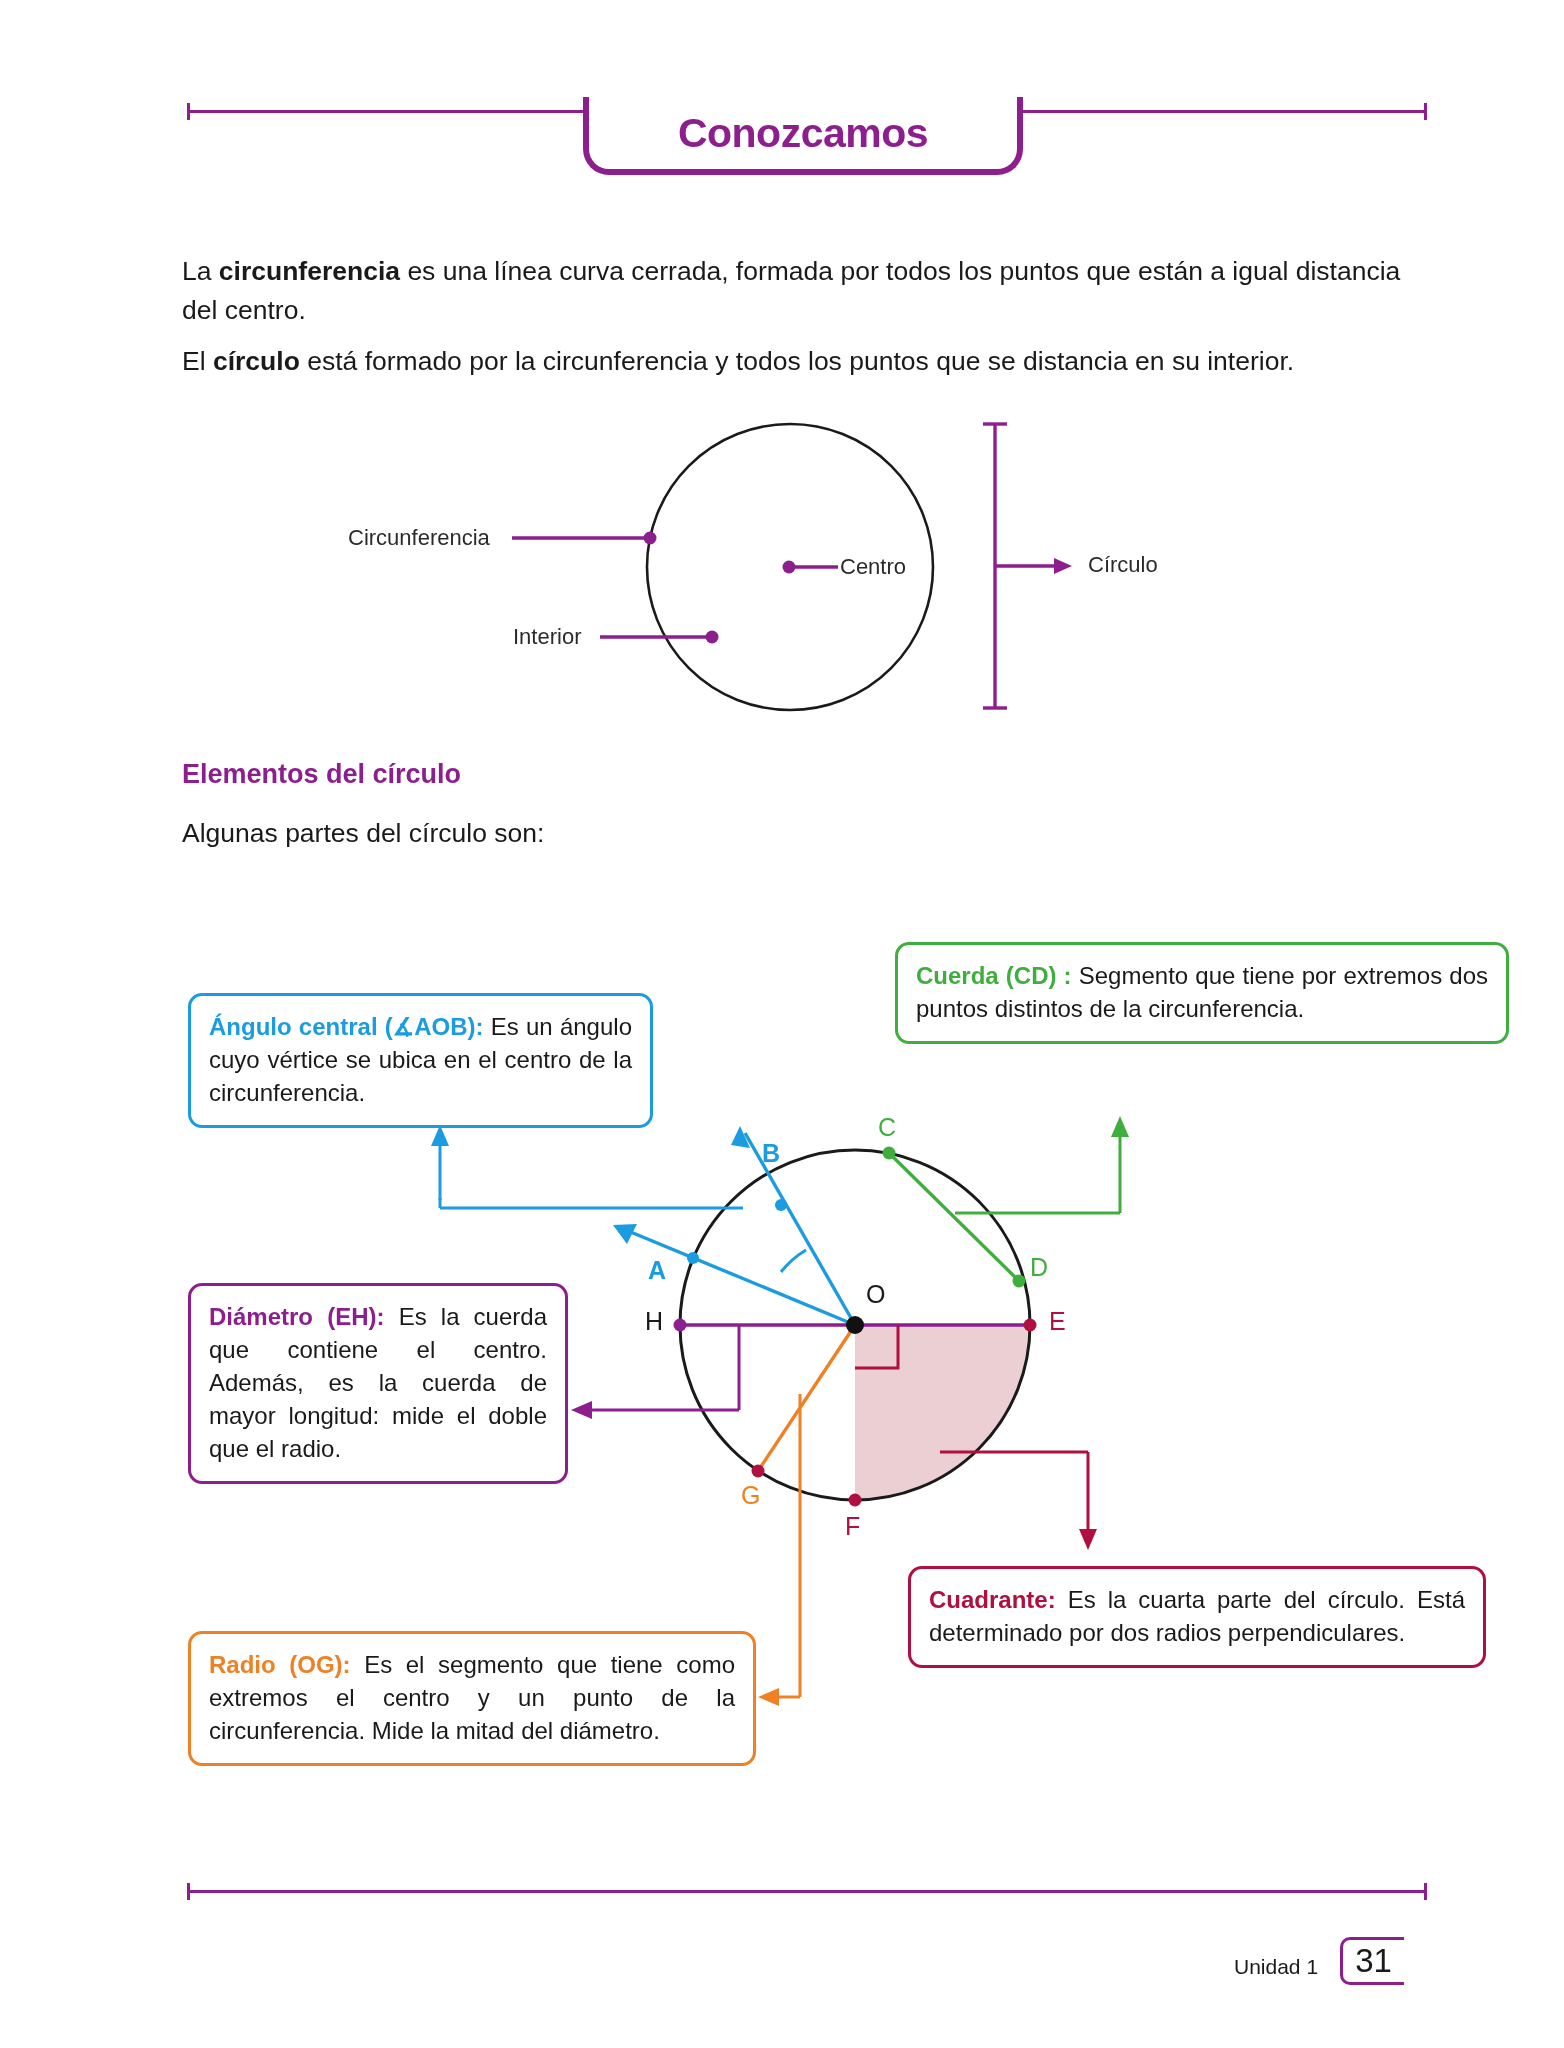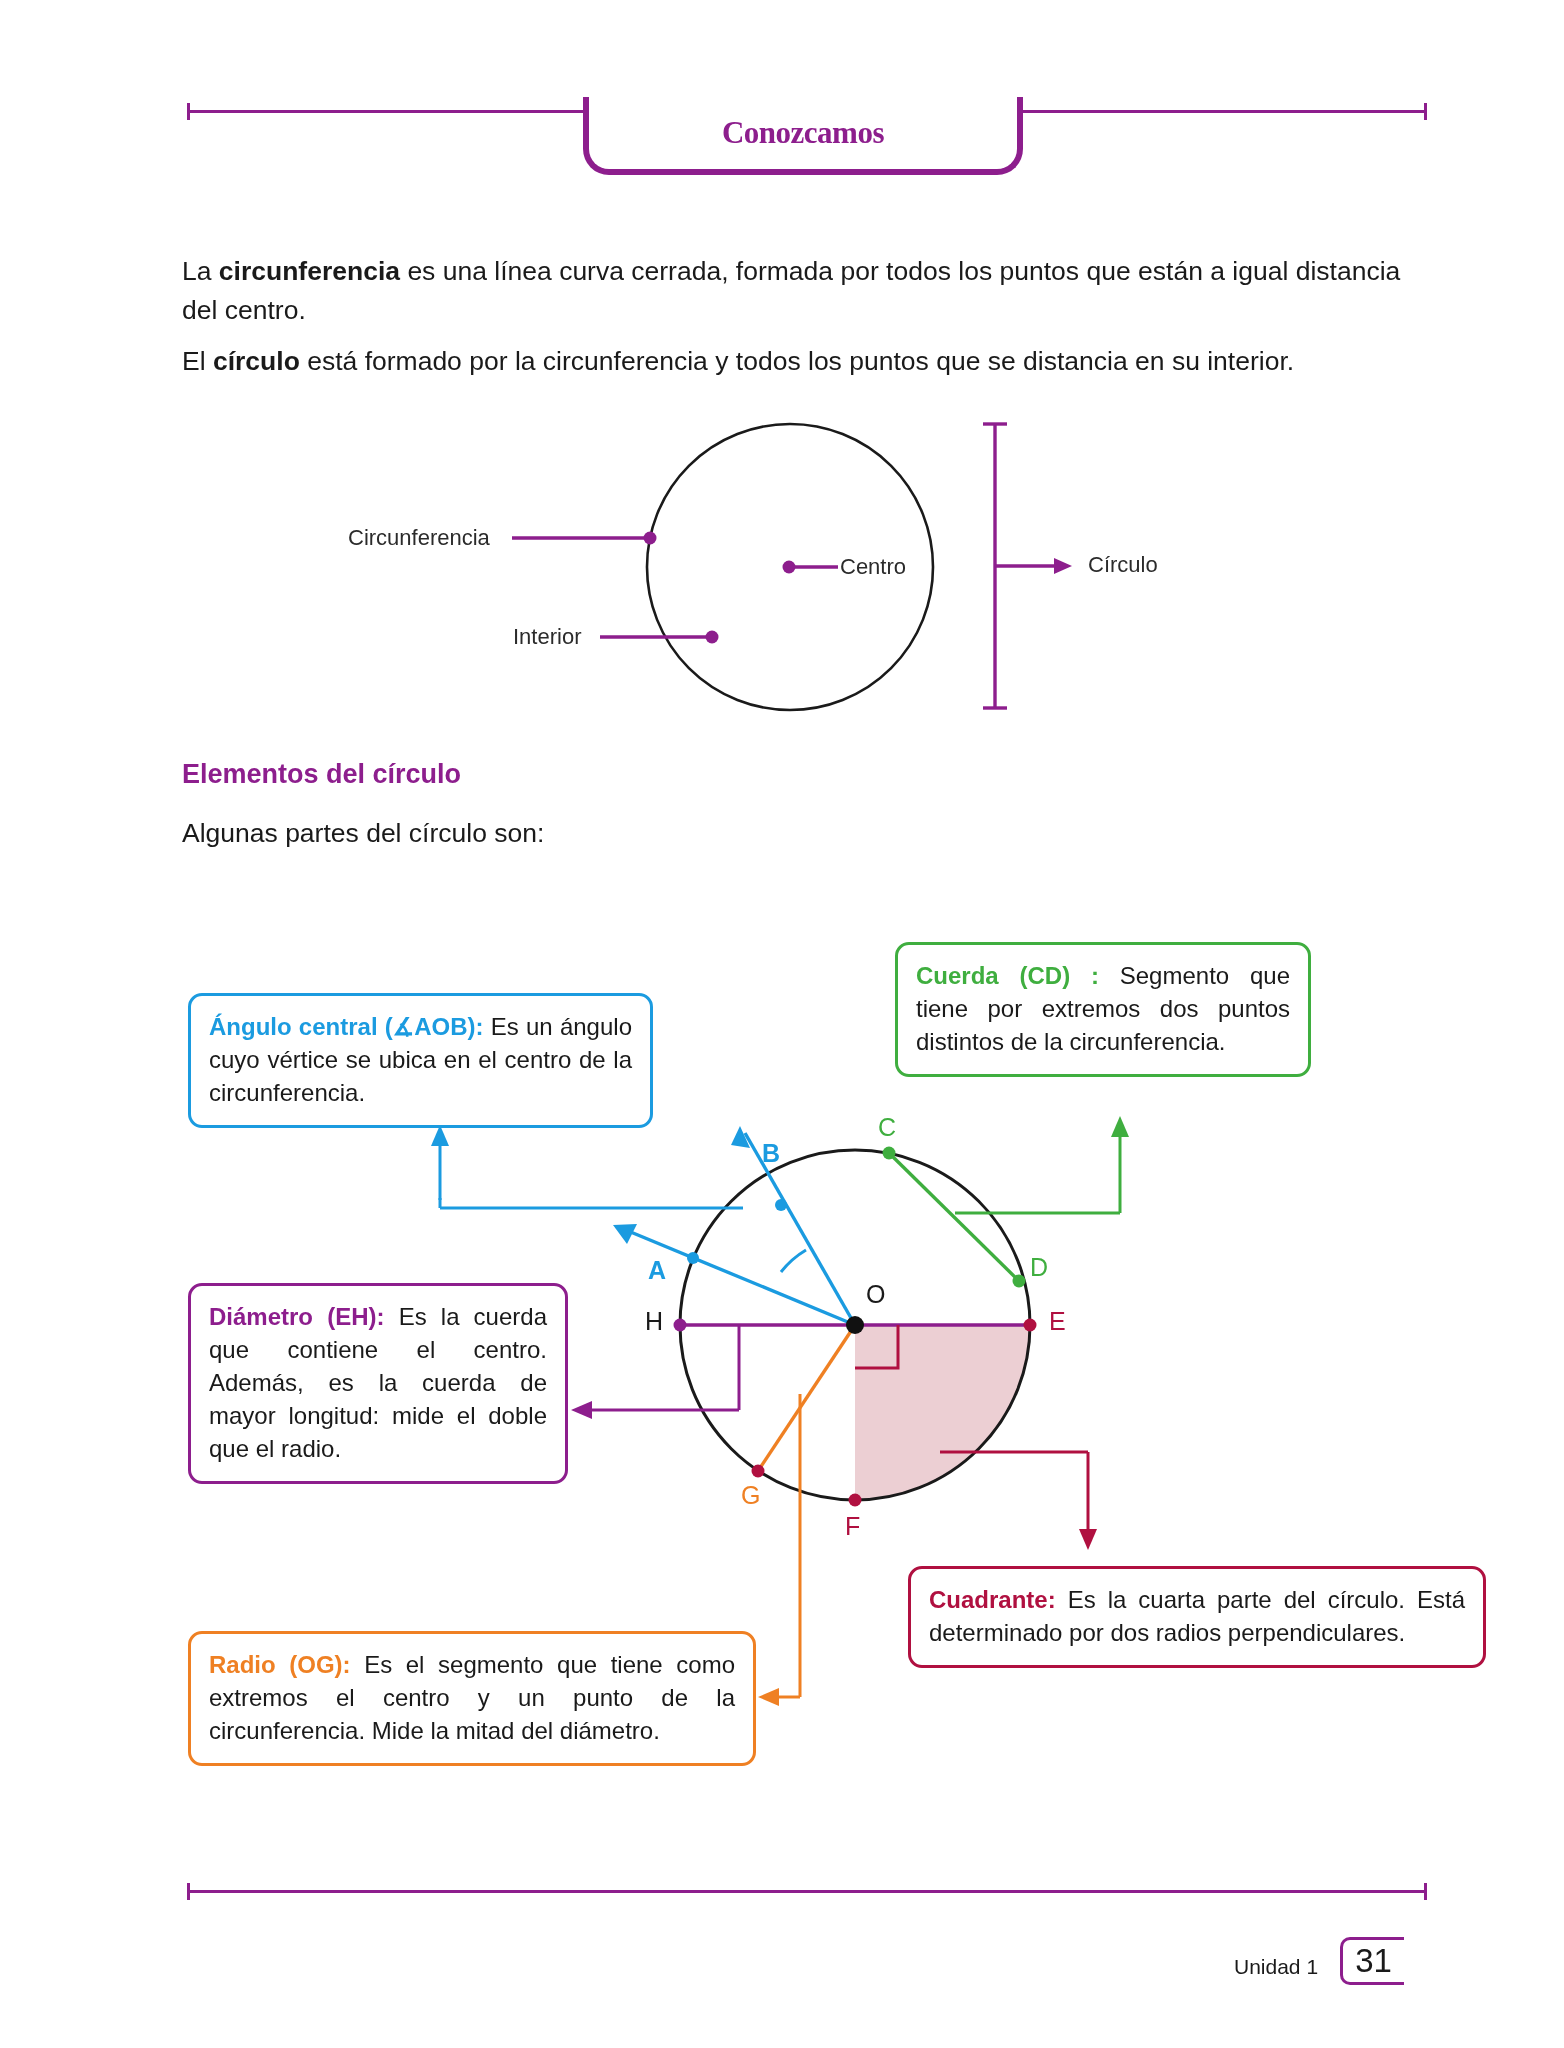--- a/index.html
+++ b/index.html
@@ -44,25 +44,25 @@
     border: 6px solid #8d1e8d;
     border-top: none;
     border-radius: 0 0 26px 26px;
     background: #ffffff;
     box-sizing: border-box;
     display: flex;
     align-items: center;
     justify-content: center;
   }
   .banner-title {
-    font-size: 31px;
+    font-size: 41px;
     font-weight: bold;
     color: #8d1e8d;
     letter-spacing: -0.5px;
-    font-family: Liberation Serif, serif;
+    font-family: Liberation Sans, sans-serif;
   }
 
   
   .para {
     position: absolute;
     font-size: 26.5px;
     line-height: 39px;
     color: #1a1a1a;
     font-family: "Liberation Sans", sans-serif;
   }
@@ -196,21 +196,21 @@
   <div class="dlabel" style="left:840px; top:554px;">Centro</div>
   <div class="dlabel" style="left:1088px; top:552px;">Círculo</div>
 
   <div class="section-head" style="left:182px; top:759px;">Elementos del círculo</div>
   <div class="para" style="left:182px; top:814px; width:700px;">Algunas partes del círculo son:</div>
 
   <div class="callout c-blue" style="left:188px; top:993px; width:465px;">
     <span class="term">Ángulo central (∡AOB):</span><span> Es un ángulo cuyo vértice se ubica en el centro de la circunferencia.</span>
   </div>
 
-  <div class="callout c-green" style="left:895px; top:942px; width:416px;">
+  <div class="callout c-green" style="left:895px; top:942px; width:614px;">
     <span class="term">Cuerda (CD) :</span><span> Segmento que tiene por extremos dos puntos distintos de la circunferencia.</span>
   </div>
 
   <div class="callout c-orange" style="left:188px; top:1631px; width:568px;">
     <span class="term">Radio (OG):</span><span> Es el segmento que tiene como extremos el centro y un punto de la circunferencia. Mide la mitad del diámetro.</span>
   </div>
 
   <div class="callout c-purple" style="left:188px; top:1283px; width:380px;">
     <span class="term">Diámetro (EH):</span><span> Es la cuerda que contiene el centro. Además, es la cuerda de mayor longitud: mide el doble que el radio.</span>
   </div>

